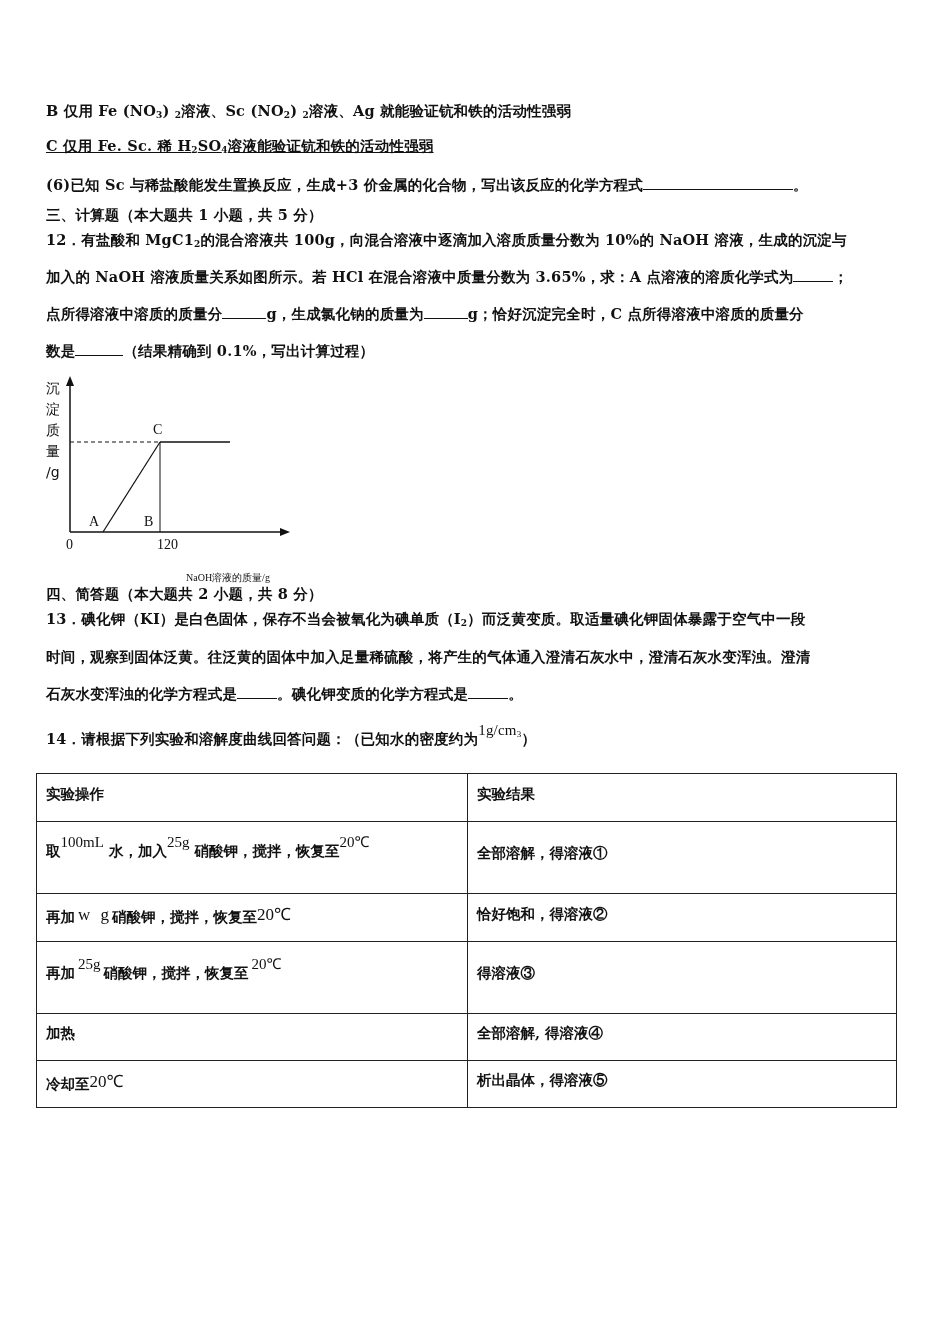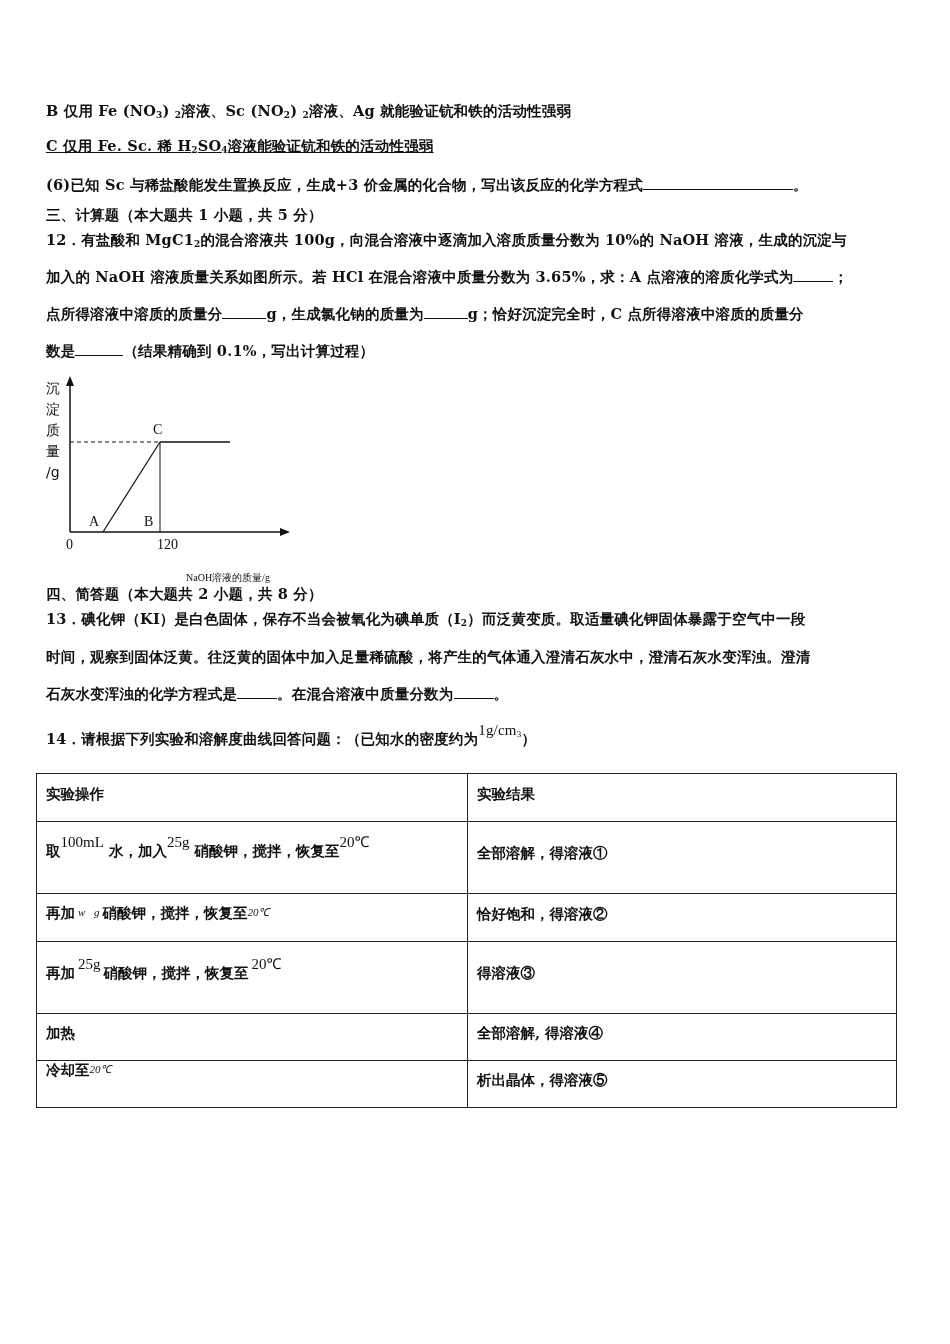--- a/index.html
+++ b/index.html
@@ -11,21 +11,21 @@
   .line {
     position: absolute; left: 46px; font-size: 14.5px; font-weight: bold;
     white-space: nowrap; letter-spacing: 0.2px;
   }
   sub { font-size: 9px; vertical-align: -2px; }
   .blank { display: inline-block; border-bottom: 1px solid #111; height: 12px; vertical-align: baseline; }
   .sup-val {
     font-family: "Liberation Serif", serif; font-weight: normal; font-size: 15px;
     position: relative; top: -9px;
   }
-  .sup-val.small { font-size: 11px; top: -2px; font-style: italic; }
+  .sup-val.small { font-size: 17px; top: -2px; }
   .sup3 { font-size: 9px; position: relative; top: -7px; font-family: "Liberation Serif", serif; font-weight: normal; }
 
   
   .graph { position: absolute; left: 40px; top: 372px; width: 300px; height: 192px; }
   .graph svg { position: absolute; left: 0; top: 0; }
   .g-label { position: absolute; font-family: "Liberation Serif", serif; font-size: 14px; color: #111; }
   .g-ylabel { position: absolute; left: 6px; top: 6px; font-size: 14px; line-height: 21px; width: 16px; font-family: "DejaVu Sans", sans-serif; }
 
   
   table.exp {
@@ -101,21 +101,21 @@
   <div class="g-label" style="left:146px; top:168px; font-size:10px;margin-top:31px;">NaOH溶液的质量/g</div>
 </div>
 
 <div class="line" style="top:585px;">四、简答题（本大题共 2 小题，共 8 分）</div>
 
 <div class="line" style="top:610px;">
   <span>13．碘化钾（KI）是白色固体，保存不当会被氧化为碘单质（I</span><sub>2</sub><span>）而泛黄变质。取适量碘化钾固体暴露于空气中一段</span>
 </div>
 <div class="line" style="top:648px;">时间，观察到固体泛黄。往泛黄的固体中加入足量稀硫酸，将产生的气体通入澄清石灰水中，澄清石灰水变浑浊。澄清</div>
 <div class="line" style="top:685px;">
-  <span>石灰水变浑浊的化学方程式是</span><span class="blank" style="width:40px;"></span><span>。在混合溶液中质量分数为</span><span class="blank" style="width:40px;"></span><span>。</span>
+  <span>石灰水变浑浊的化学方程式是</span><span class="blank" style="width:40px;"></span><span>。碘化钾变质的化学方程式是</span><span class="blank" style="width:40px;"></span><span>。</span>
 </div>
 
 <div class="line" style="top:730px;text-align:center;">
   <span>14．请根据下列实验和溶解度曲线回答问题：（已知水的密度约为</span><span class="sup-val">1g/cm</span><span class="sup3">3</span><span>）</span>
 </div>
 
 <table class="exp">
   <tbody>
       <tr style="height:48px;">
     <td class="c1" style="padding-top:11px;">实验操作</td>
@@ -141,19 +141,19 @@
     </td>
     <td style="padding-top:22px;">得溶液③</td>
   </tr>
   <tr style="height:47px;">
     <td class="c1" style="padding-top:10px;">
       <span>加热</span>
     </td>
     <td style="padding-top:10px;">全部溶解, 得溶液④</td>
   </tr>
   <tr style="height:47px;">
-    <td class="c1" style="">
+    <td class="c1" style="padding-top:10px;">
       <span>冷却至</span><span class="sup-val small">20℃</span>
     </td>
     <td style="padding-top:10px;">析出晶体，得溶液⑤</td>
   </tr>
 </tbody>
   </table>
 
 </body></html>

